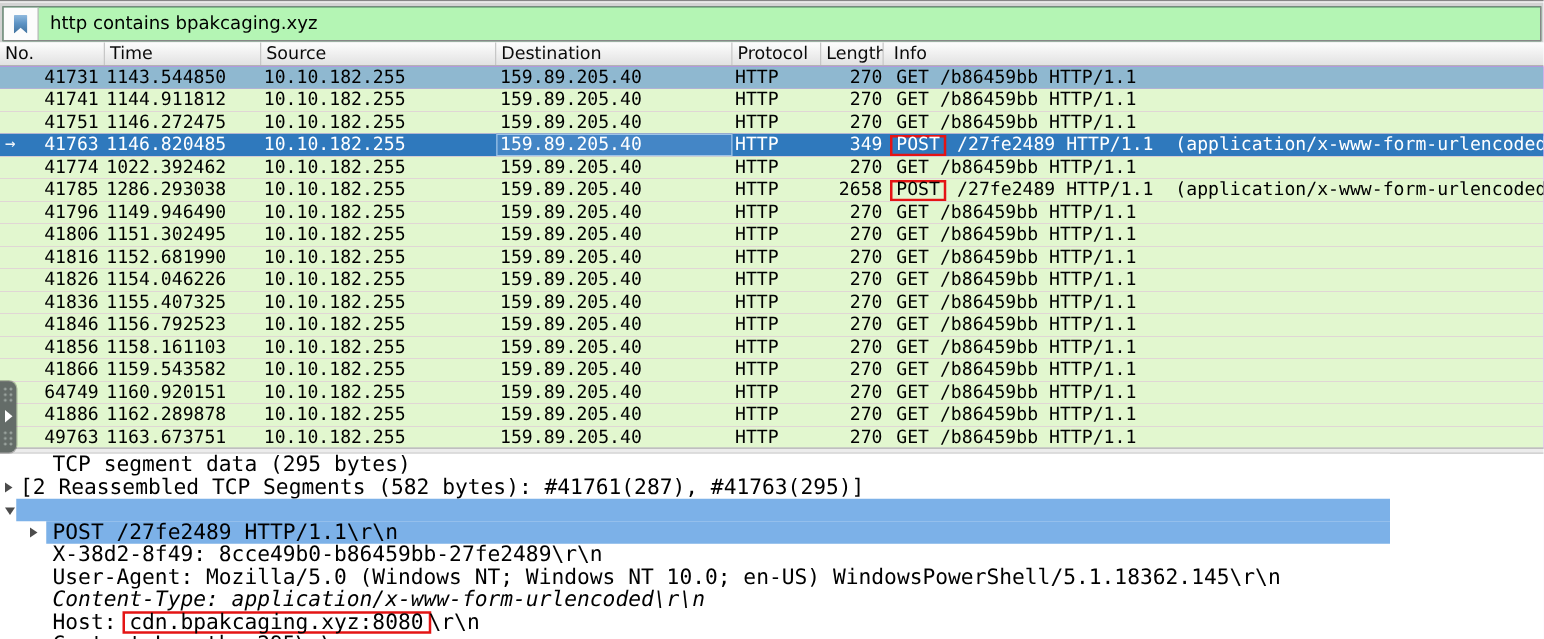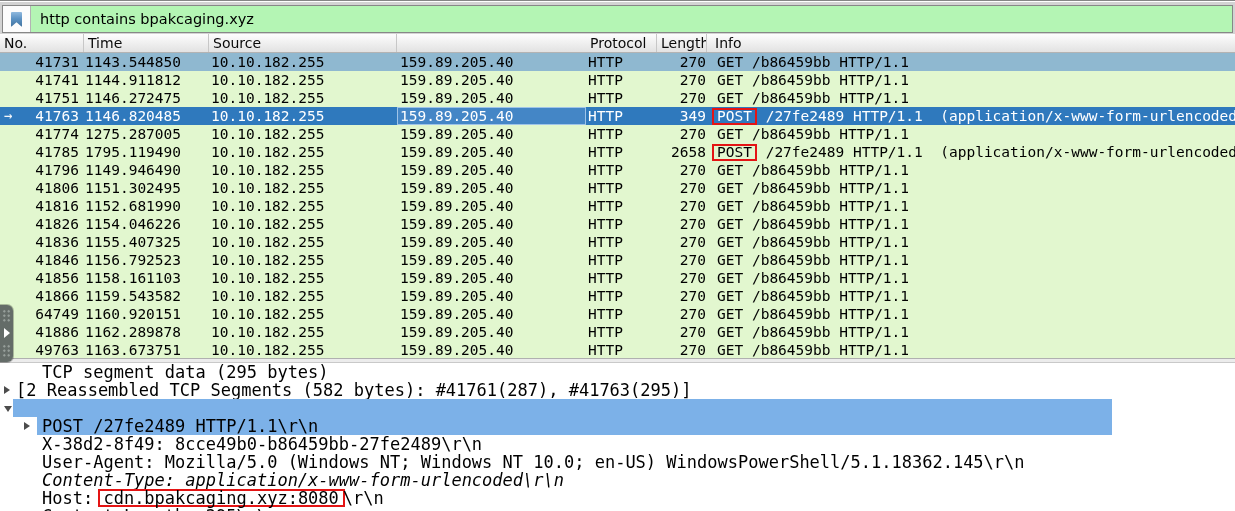--- a/index.html
+++ b/index.html
@@ -82,20 +82,21 @@
         <div class="bm"></div>
       </div>
       <div class="filter-input">http contains bpakcaging.xyz</div>
     </div>
   </div>
 
   <div class="hdr">
     <div class="hcell h0">No.</div>
     <div class="hcell h1">Time</div>
     <div class="hcell h2">Source</div>
+    <div class="hcell h3">Destination</div>
     <div class="hcell h4">Protocol</div>
     <div class="hcell h5">Length</div>
     <div class="hcell h6">Info</div>
   </div>
 
   <div class="rows">
       <div class="prow marked" style="top: 0px;">
         <div class="cell c0">41731</div>
         <div class="cell c1">1143.544850</div>
         <div class="cell c2">10.10.182.255</div>
@@ -127,30 +128,30 @@
         <div class="cell c0">41763</div>
         <div class="cell c1">1146.820485</div>
         <div class="cell c2">10.10.182.255</div>
         <div class="cell c3 focused">159.89.205.40</div>
         <div class="cell c4">HTTP</div>
         <div class="cell c5">349</div>
         <div class="cell c6"><span class="rb">POST</span> /27fe2489 HTTP/1.1  (application/x-www-form-urlencoded)</div>
       </div>
       <div class="prow normal" style="top: 72px;">
         <div class="cell c0">41774</div>
-        <div class="cell c1">1275.287005</div>
+        <div class="cell c1">1022.392462</div>
         <div class="cell c2">10.10.182.255</div>
         <div class="cell c3">159.89.205.40</div>
         <div class="cell c4">HTTP</div>
         <div class="cell c5">270</div>
         <div class="cell c6">GET /b86459bb HTTP/1.1</div>
       </div>
       <div class="prow normal" style="top: 90px;">
         <div class="cell c0">41785</div>
-        <div class="cell c1">1795.119490</div>
+        <div class="cell c1">1286.293038</div>
         <div class="cell c2">10.10.182.255</div>
         <div class="cell c3">159.89.205.40</div>
         <div class="cell c4">HTTP</div>
         <div class="cell c5">2658</div>
         <div class="cell c6"><span class="rb">POST</span> /27fe2489 HTTP/1.1  (application/x-www-form-urlencoded)</div>
       </div>
       <div class="prow normal" style="top: 108px;">
         <div class="cell c0">41796</div>
         <div class="cell c1">1149.946490</div>
         <div class="cell c2">10.10.182.255</div>

